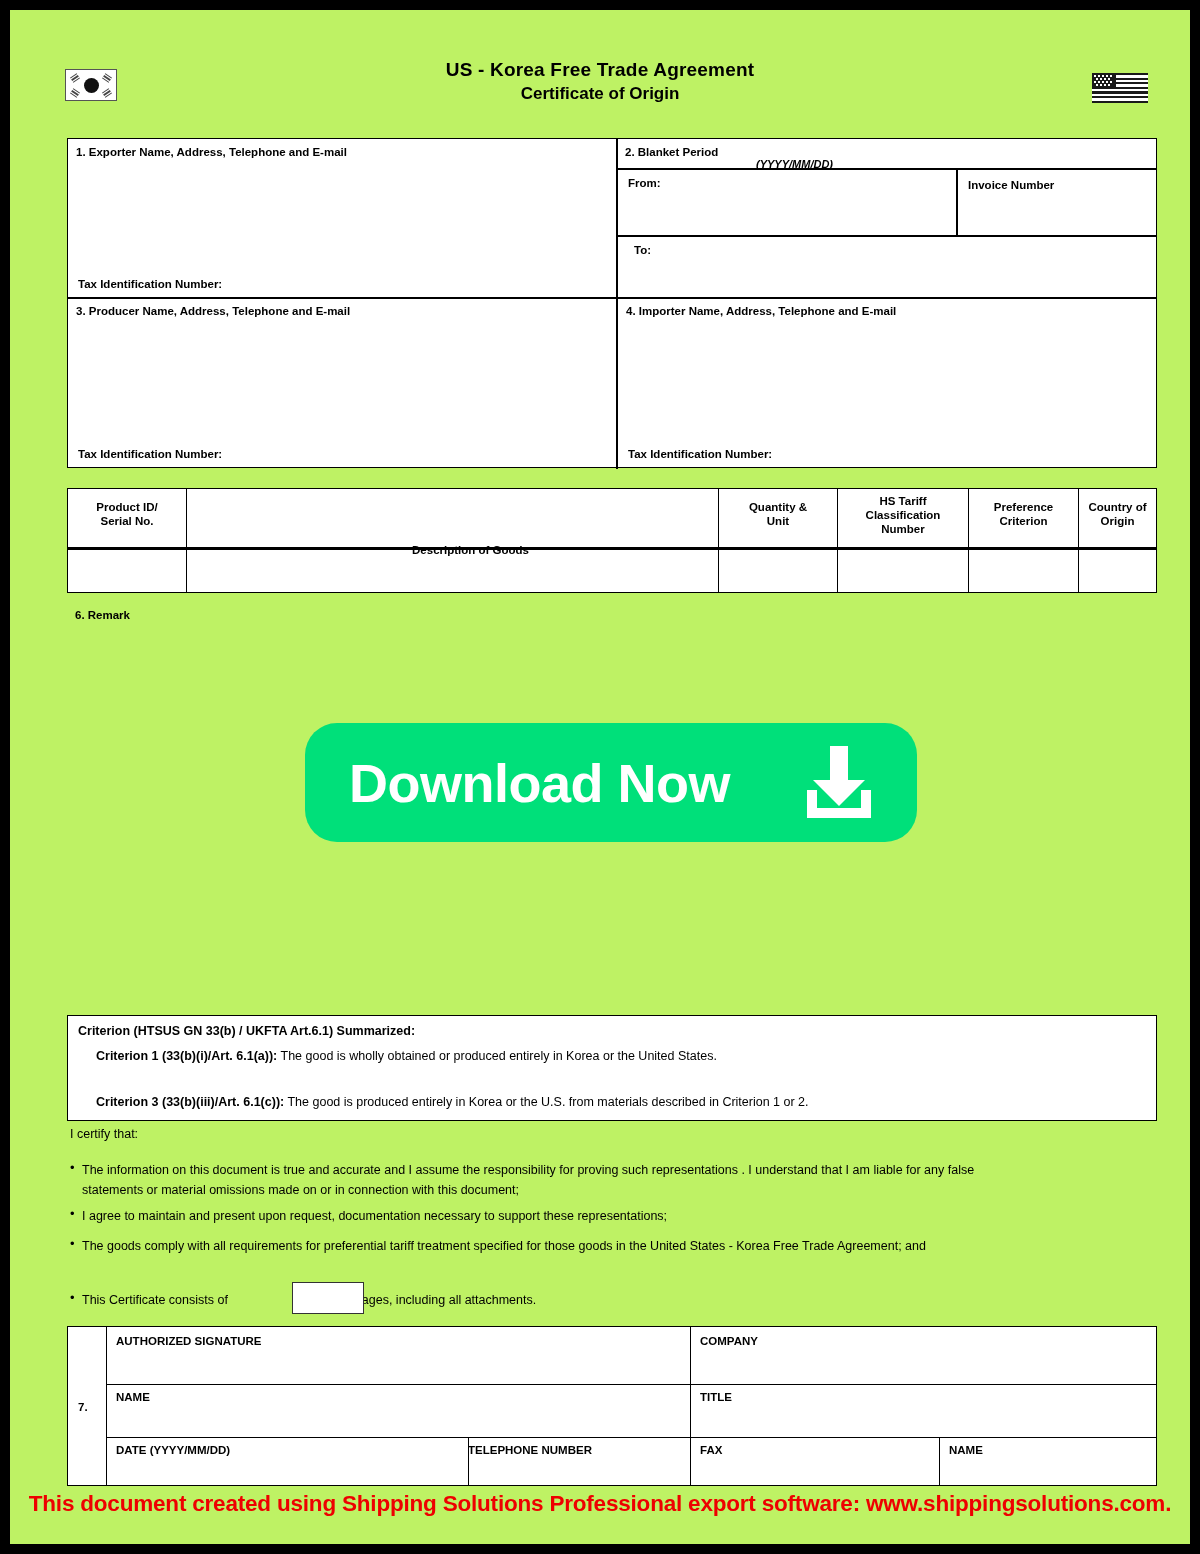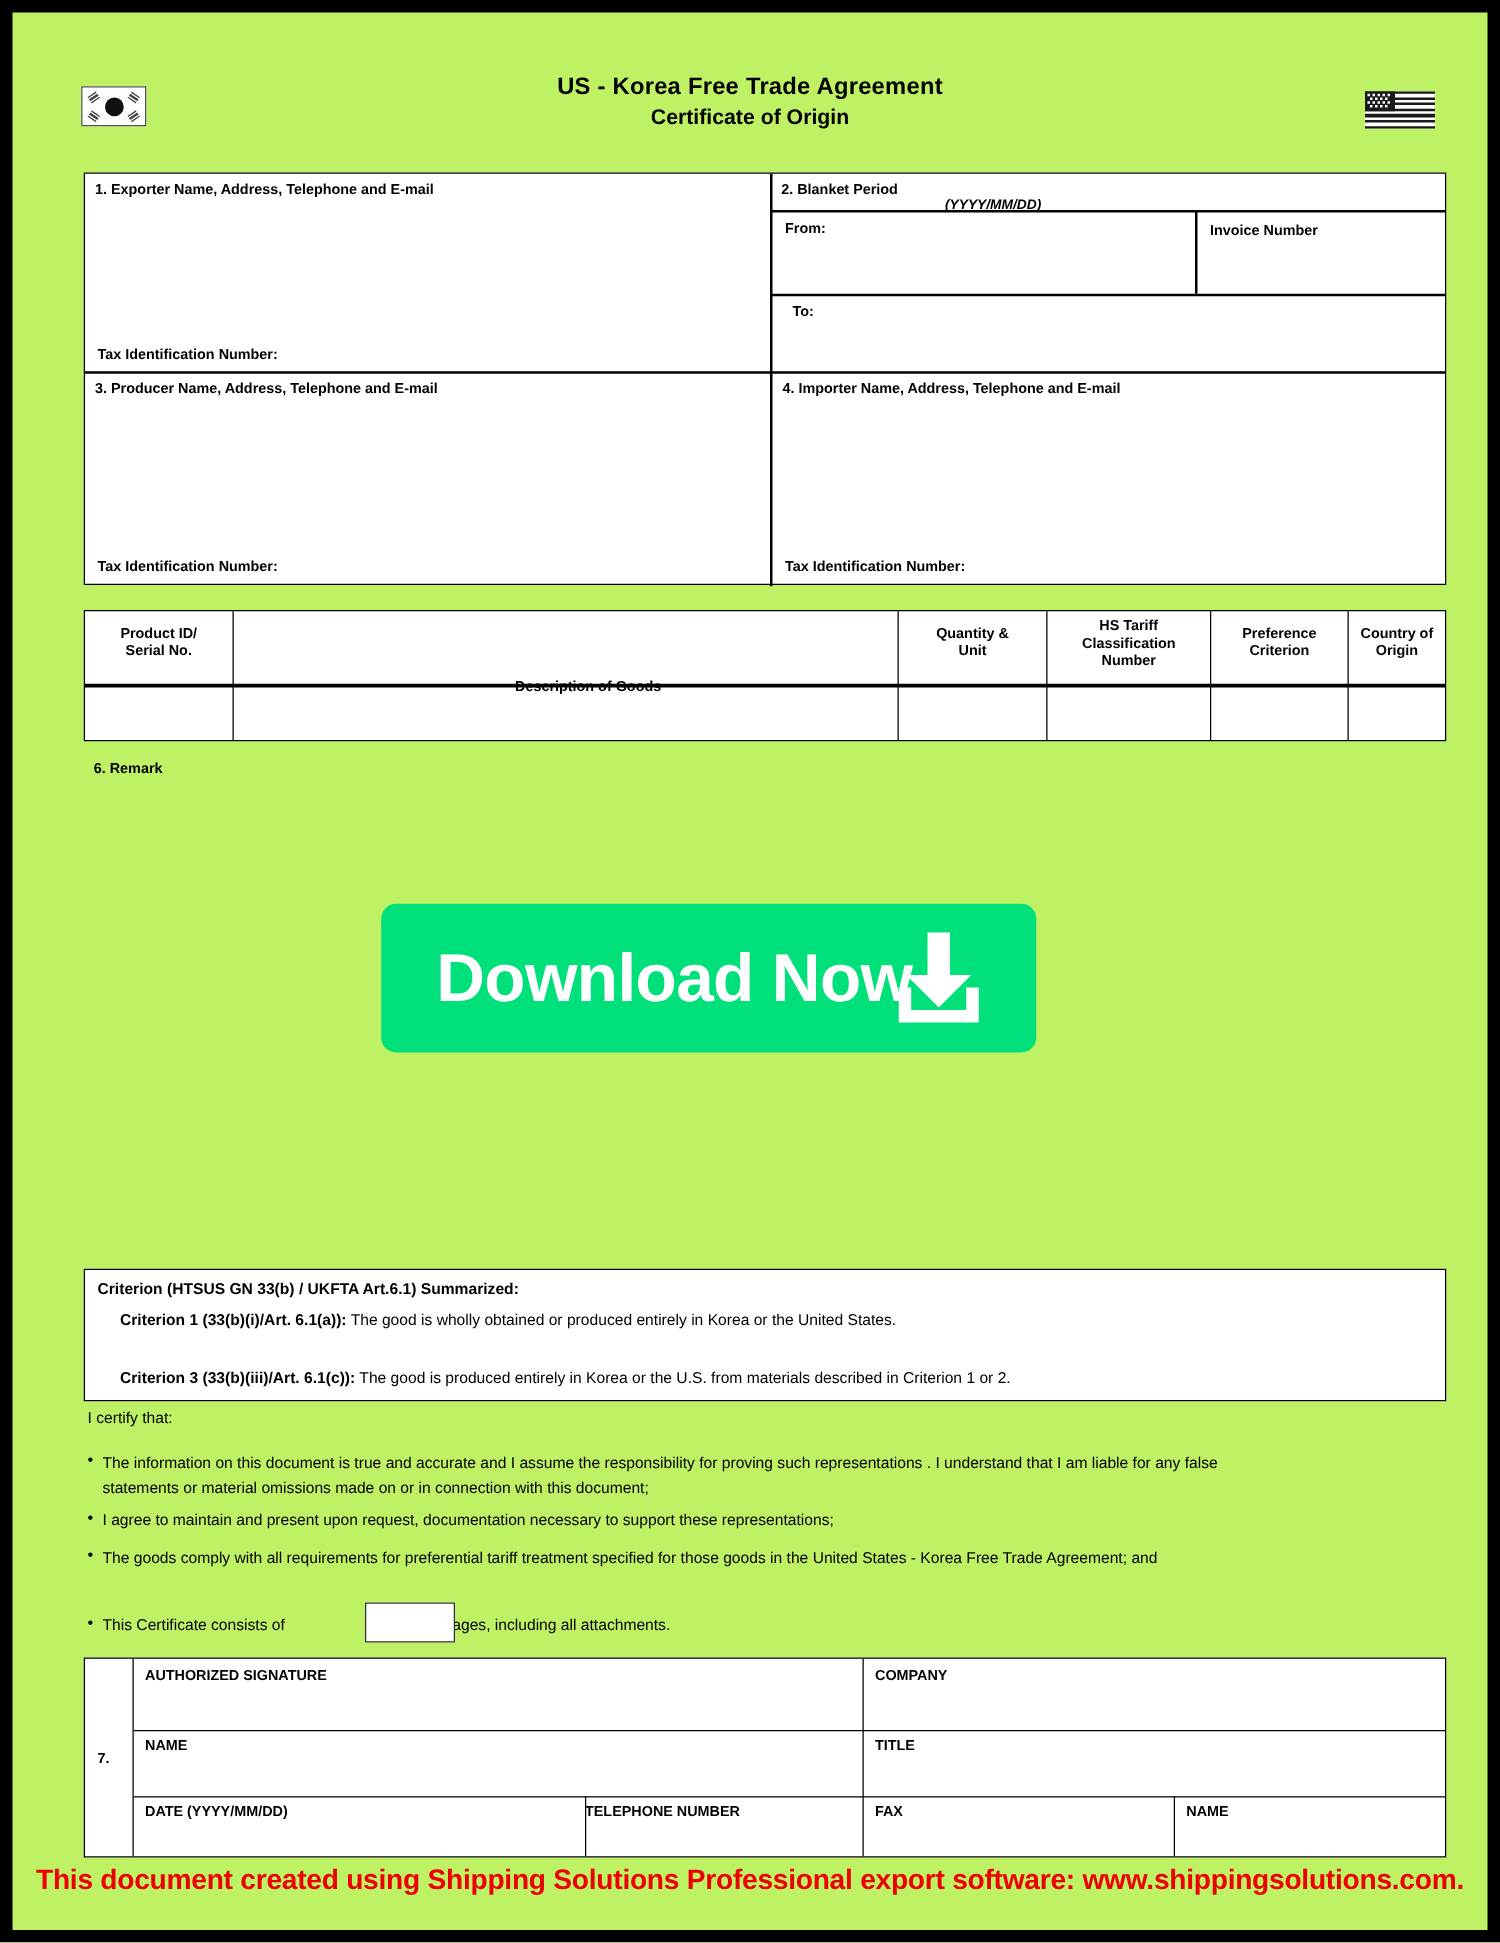--- a/index.html
+++ b/index.html
@@ -141,24 +141,24 @@
     color: #000;
     text-align: center;
     line-height: 14px;
   }
 
   
   .dl-btn {
     position: absolute;
     left: 295px;
     top: 713px;
-    width: 524px;
+    width: 612px;
     height: 119px;
     background: #00E07A;
-    border-radius: 12px;
+    border-radius: 32px;
     cursor: pointer;
   }
   .dl-btn .dl-text {
     position: absolute;
     left: 44px;
     top: 50%;
     transform: translateY(-50%);
     font-size: 54px;
     font-weight: bold;
     color: #ffffff;

